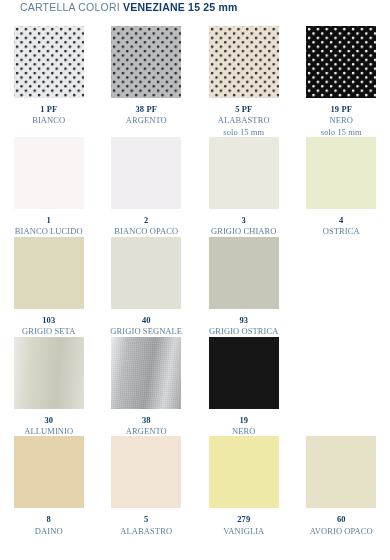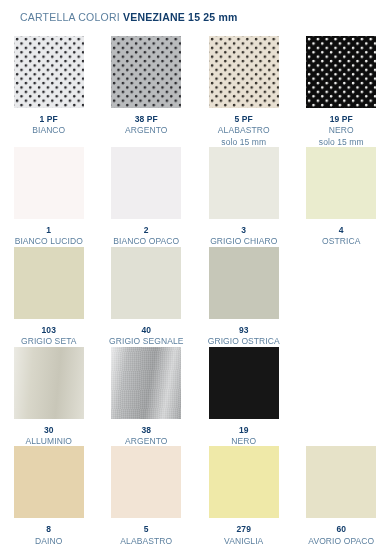--- a/index.html
+++ b/index.html
@@ -9,21 +9,21 @@
   body {
     width: 390px;
     height: 560px;
     background: #ffffff;
     font-family: "Liberation Sans", sans-serif;
     overflow: hidden;
   }
 
   
   .header {
-    padding: 11px 0 0 20px;
+    padding: 1px 0 0 20px;
     font-size: 10.5px;
     letter-spacing: 0.02em;
     white-space: nowrap;
   }
   .header .title-light {
     color: #5b7f9e;
     font-weight: 400;
   }
   .header .title-bold {
     color: #123d6b;
@@ -38,20 +38,21 @@
   }
   .row {
     display: flex;
     flex-direction: row;
   }
   .cell {
     width: 97.5px;
     display: flex;
     flex-direction: column;
     align-items: center;
+    font-family: Liberation Serif, serif;
   }
 
   .swatch {
     width: 70px;
     height: 72px;
     position: relative;
     overflow: hidden;
   }
   
   .row-perf .swatch { height: 72px; }

